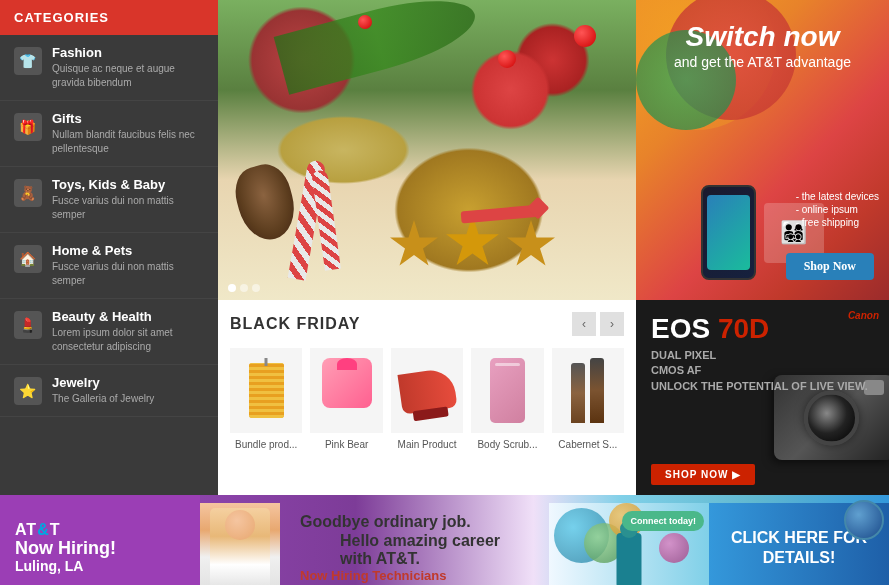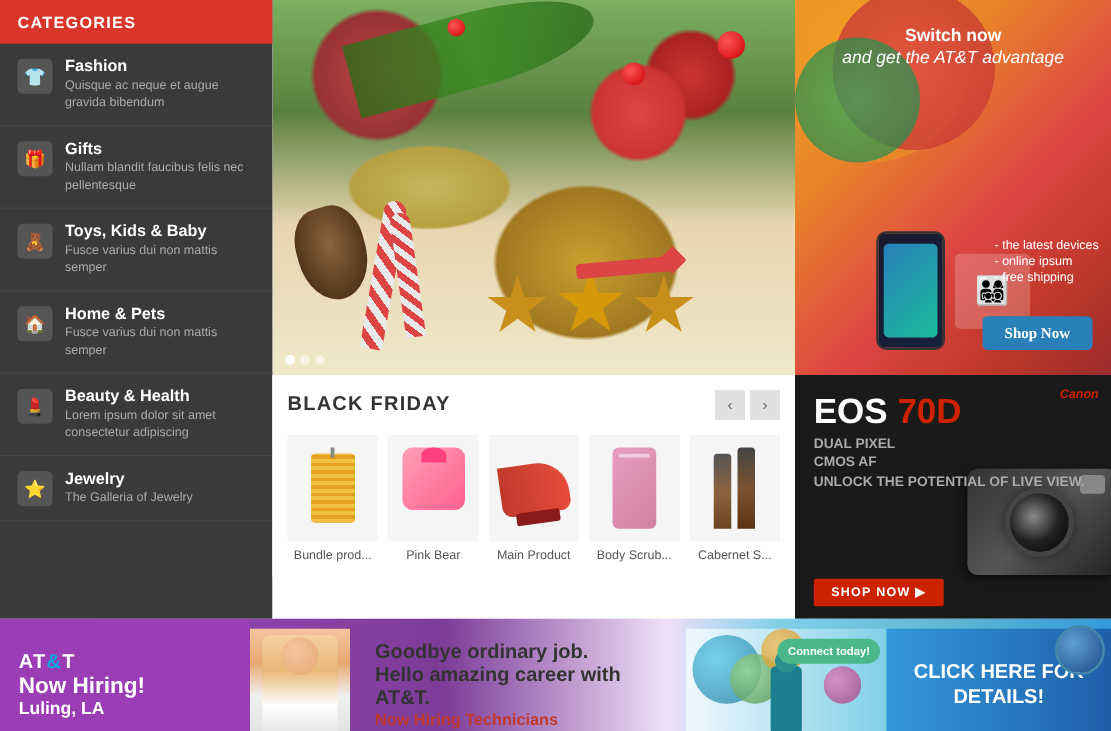--- a/index.html
+++ b/index.html
@@ -210,28 +210,28 @@
       left: 20px;
       opacity: 0.7;
     }
     .att-text-area {
       position: relative;
       z-index: 2;
       text-align: center;
     }
     .att-switch-text {
       color: white;
+      font-size: 28px;
+      font-weight: bold;
+      font-style: italic;
+      line-height: 1.2;
+    }
+    .att-advantage-text {
+      color: white;
       font-size: 14px;
-      font-weight: bold;
-      line-height: 1.2;
-    }
-    .att-advantage-text {
-      color: white;
-      font-size: 14px;
-      font-style: italic;
     }
     .att-phone-area {
       position: relative;
       z-index: 2;
       display: flex;
       align-items: center;
       gap: 8px;
     }
     .att-phone {
       width: 55px;
@@ -485,20 +485,21 @@
     .att-goodbye {
       font-size: 16px;
       font-weight: bold;
       color: #333;
       line-height: 1.2;
     }
     .att-hello {
       color: #333;
       font-size: 16px;
       font-weight: bold;
+      margin-left: 40px;
     }
     .att-technicians {
       color: #c0392b;
       font-size: 13px;
       font-weight: bold;
     }
     .att-bubble-area {
       width: 160px;
       height: 90px;
       position: relative;

